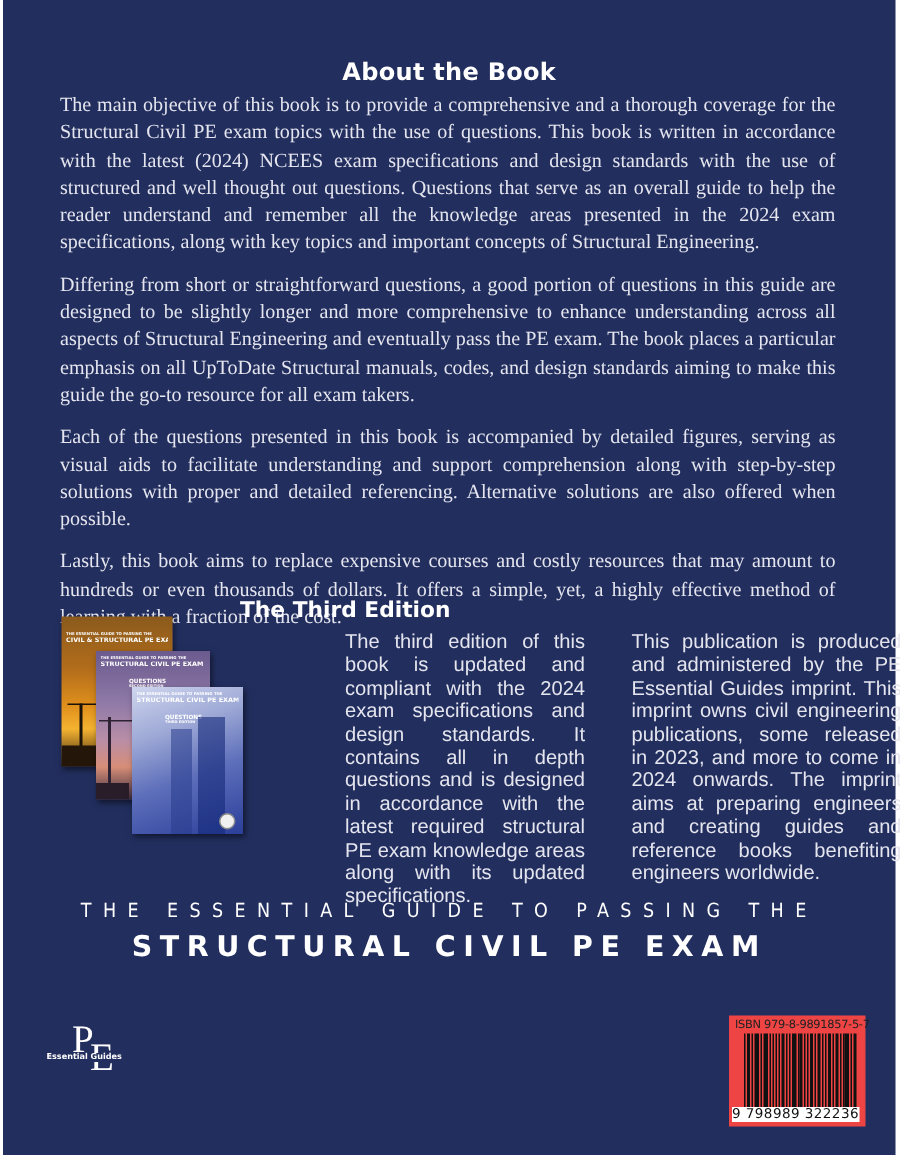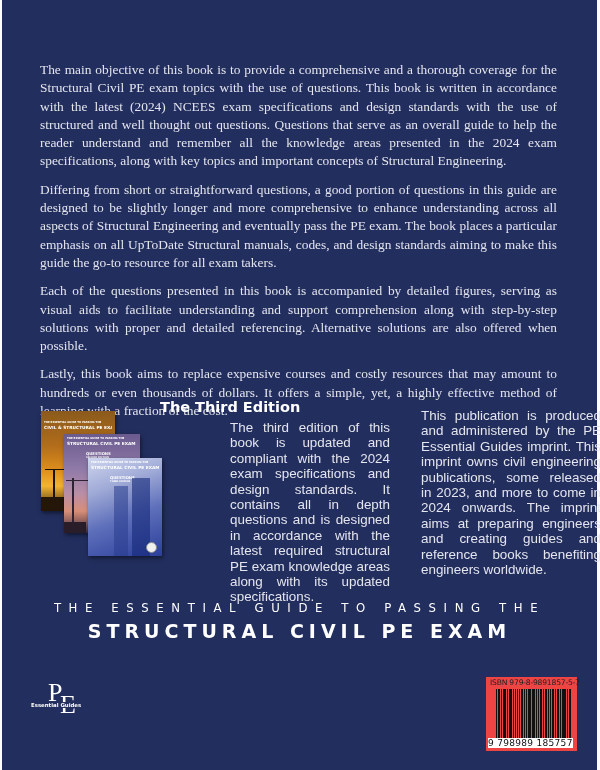--- a/index.html
+++ b/index.html
@@ -66,20 +66,21 @@
   .barcode .isbn { position:absolute; left:4px; top:1px; font-family:"DejaVu Sans", sans-serif; font-size:7.6px; color:#222; white-space:nowrap; letter-spacing:-0.2px; }
   .barcode .bars { position:absolute; left:10px; top:12px; width:76px; height:51px; display:flex; align-items:stretch; }
   .barcode .bars span { display:block; background:#111; margin-right:1px; }
   .barcode .num { position:absolute; left:2px; top:61px; font-family:"DejaVu Sans", sans-serif; font-size:9px; color:#111; white-space:nowrap; letter-spacing:0.3px; background:#fff; }
 </style>
 </head>
 <body>
 
 <div class="cover">
 
+  <div class="h-main">About the Book</div>
 
   <div class="body-text" id="intro">
     <p>The main objective of this book is to provide a comprehensive and a thorough coverage for the Structural Civil PE exam topics with the use of questions. This book is written in accordance with the latest (2024) NCEES exam specifications and design standards with the use of structured and well thought out questions. Questions that serve as an overall guide to help the reader understand and remember all the knowledge areas presented in the 2024 exam specifications, along with key topics and important concepts of Structural Engineering.</p>
     <p>Differing from short or straightforward questions, a good portion of questions in this guide are designed to be slightly longer and more comprehensive to enhance understanding across all aspects of Structural Engineering and eventually pass the PE exam. The book places a particular emphasis on all UpToDate Structural manuals, codes, and design standards aiming to make this guide the go-to resource for all exam takers.</p>
     <p>Each of the questions presented in this book is accompanied by detailed figures, serving as visual aids to facilitate understanding and support comprehension along with step-by-step solutions with proper and detailed referencing. Alternative solutions are also offered when possible.</p>
     <p>Lastly, this book aims to replace expensive courses and costly resources that may amount to hundreds or even thousands of dollars. It offers a simple, yet, a highly effective method of learning with a fraction of the cost.</p>
   </div>
 
   <div>
     <div class="book book1">
@@ -106,21 +107,21 @@
       <div class="bt" style="top:22px;left:22px;font-size:2.4px;">THIRD EDITION</div>
       <div class="tower" style="left:26px;top:28px;width:14px;height:70px;"></div>
       <div class="tower" style="left:44px;top:20px;width:18px;height:78px;background:rgba(20,40,120,0.6);"></div>
       <div class="badge" style="left:58px;top:84px;"></div>
     </div>
   </div>
 
   <div class="col-head" style="left:158px;top:399px;">The Third Edition</div>
   <div class="col-text" style="left:180px;top:420px;width:160px;">The third edition of this book is updated and compliant with the 2024 exam specifications and design standards. It contains all in depth questions and is designed in accordance with the latest required structural PE exam knowledge areas along with its updated specifications.</div>
 
-  <div class="col-text" style="left:371px;top:408px;width:180px;">This publication is produced and administered by the PE Essential Guides imprint. This imprint owns civil engineering publications, some released in 2023, and more to come in 2024 onwards. The imprint aims at preparing engineers and creating guides and reference books benefiting engineers worldwide.</div>
+  <div class="col-text" style="left:371px;top:420px;width:180px;">This publication is produced and administered by the PE Essential Guides imprint. This imprint owns civil engineering publications, some released in 2023, and more to come in 2024 onwards. The imprint aims at preparing engineers and creating guides and reference books benefiting engineers worldwide.</div>
 
   <div class="tagline1">THE ESSENTIAL GUIDE TO PASSING THE</div>
   <div class="tagline2">STRUCTURAL CIVIL PE EXAM</div>
 
   <div class="logo">
     <span class="lp">P</span>
     <span class="le">E</span>
     <span class="ls">Essential Guides</span>
   </div>
 
@@ -153,16 +154,16 @@
         <span style="width:1px"></span>
       <span style="width:2px"></span>
         <span style="width:1px"></span>
         <span style="width:2px"></span>
         <span style="width:1px"></span>
       <span style="width:1px"></span>
         <span style="width:3px"></span>
         <span style="width:1px"></span>
         <span style="width:2px"></span>
     </div>
-    <div class="num">9 798989 185757</div>
+    <div class="num">9 798989 322236</div>
   </div>
 
 </div>
 
 </body></html>

